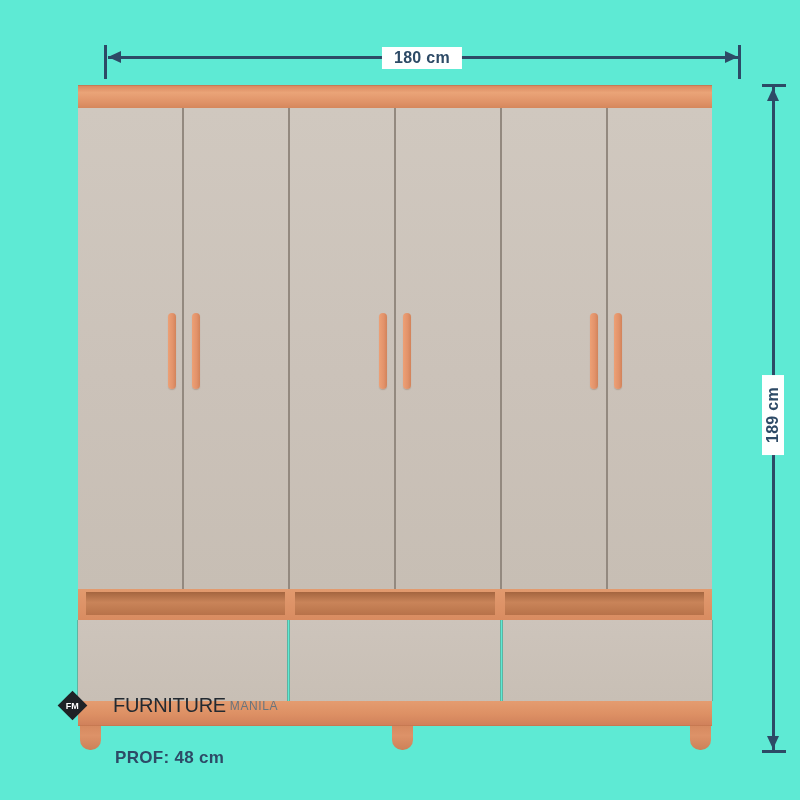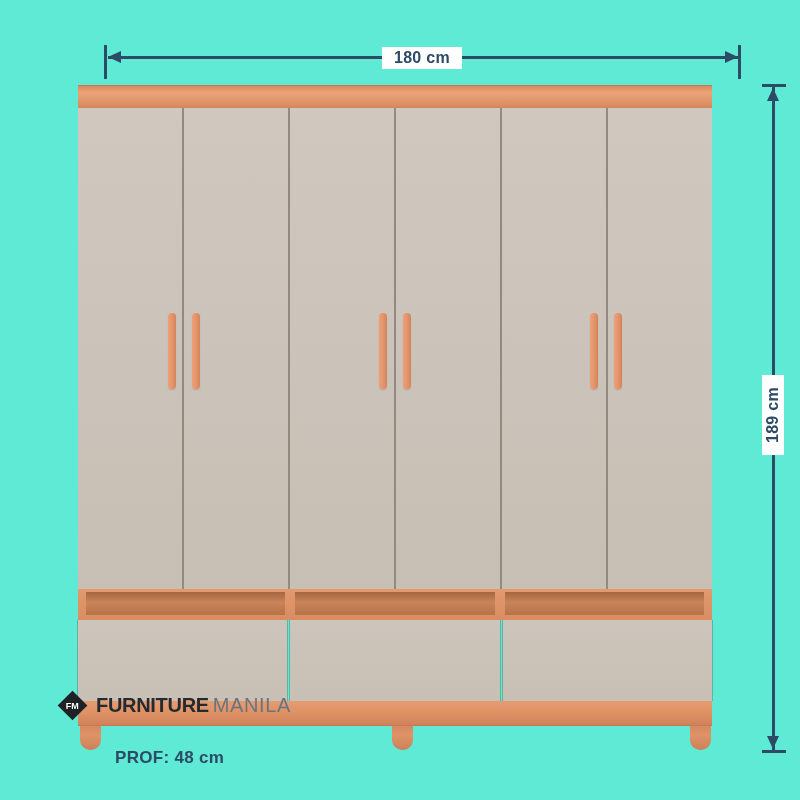--- a/index.html
+++ b/index.html
@@ -78,22 +78,22 @@
   .dim-label.vert{transform:translate(-50%,-50%) rotate(-90deg);}
   
   .brand{position:absolute;left:58px;top:691px;display:flex;align-items:center;}
   .diamond{
     width:21px;height:21px;background:#1e2226;transform:rotate(45deg);
     display:flex;align-items:center;justify-content:center;margin:4px 6px 4px 4px;flex:none;
   }
   .diamond span{
     transform:rotate(-45deg);color:#ffffff;font-size:9px;font-weight:bold;letter-spacing:0;
   }
-  .brand-primary{font-size:20px;font-weight:bold;letter-spacing:-.3px;margin-left:7px;}
-  .brand-secondary{font-size:20px;font-weight:400;letter-spacing:.6px;margin-left:4px;}
+  .brand-primary{font-size:20px;font-weight:normal;letter-spacing:-.3px;margin-left:24px;}
+  .brand-secondary{font-size:12px;font-weight:400;letter-spacing:.6px;margin-left:4px;}
   .depth-label{
     position:absolute;left:115px;top:748px;color:var(--navy);
     font-size:17px;font-weight:bold;letter-spacing:.3px;white-space:nowrap;
   }
 </style>
 </head>
 <body>
 
 <div id="stage" style="--navy: #2d4a66; --door: #cbc2b9; --wood: #de9166; --wood-dark: #bc7750; --gap-line: #93897f;">
 

